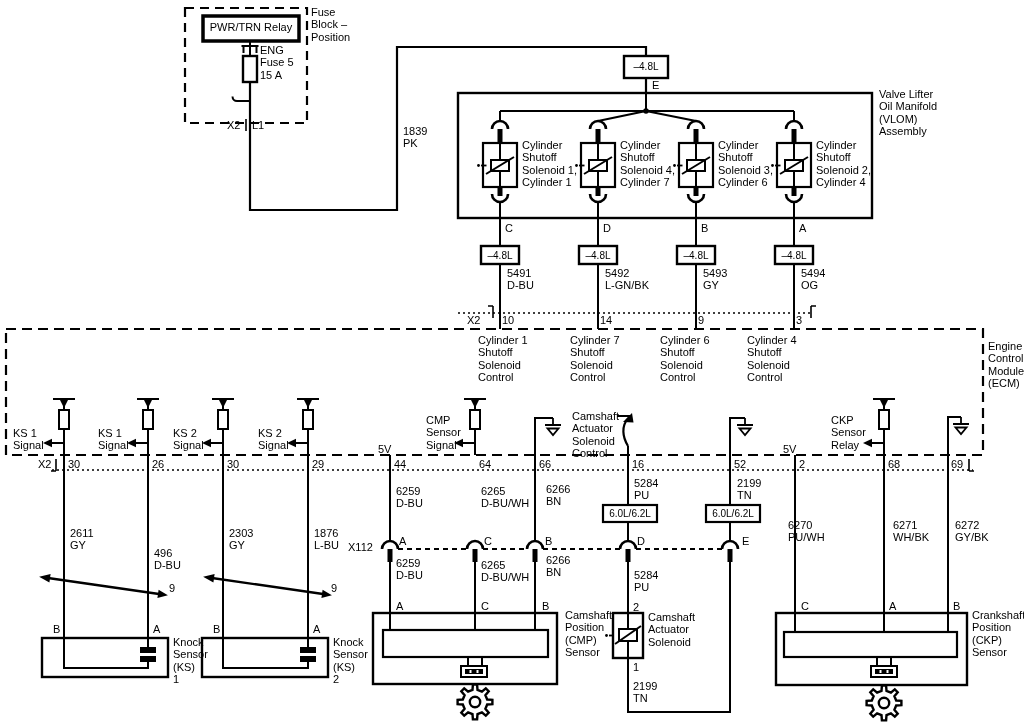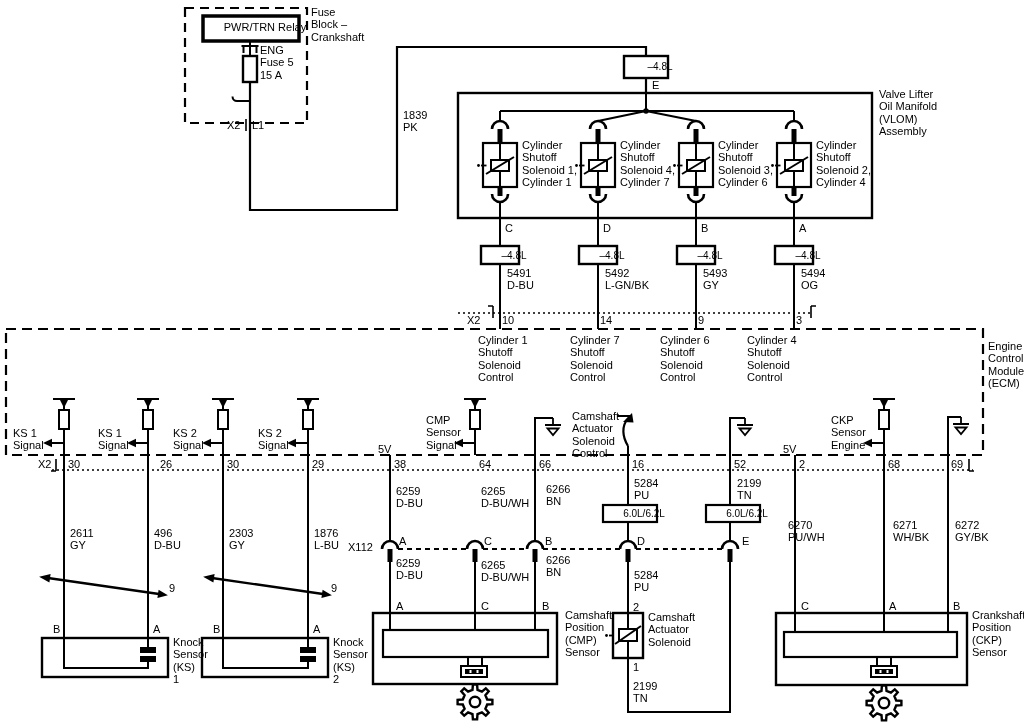--- a/index.html
+++ b/index.html
@@ -1,21 +1,21 @@
 <!DOCTYPE html>
 <html><head>
 <meta charset="utf-8">
 <style>
   html,body{margin:0;padding:0;background:#fff;}
   #stage{position:relative;width:1024px;height:725px;background:#fff;overflow:hidden;
          font-family:"Liberation Sans","DejaVu Sans",sans-serif;}
   #wiring{position:absolute;left:0;top:0;}
   .lbl{position:absolute;font:11px/12.4px "Liberation Sans","DejaVu Sans",sans-serif;
        color:#000;white-space:pre-line;}
-  .c{text-align:center;padding-left:14px;}
+  .c{text-align:center;}
   .s10{font-size:10px;line-height:11px;}
 </style>
 </head>
 <body>
 
 <div id="stage">
 
 <svg id="wiring" width="1024" height="725" viewBox="0 0 1024 725">
   <defs>
 
@@ -181,28 +181,28 @@
     <rect x="875" y="669" width="18" height="5" fill="#000"></rect>
     <rect x="879.5" y="670" width="2" height="3" fill="#fff"></rect>
     <rect x="886.5" y="670" width="2" height="3" fill="#fff"></rect>
     <polygon fill="#fff" stroke="#000" stroke-width="2.4" points="896.2,700.5 901.4,700.9 901.4,705.1 896.2,705.5 894.4,709.9 897.7,713.8 894.8,716.7 890.9,713.4 886.5,715.2 886.1,720.4 881.9,720.4 881.5,715.2 877.1,713.4 873.2,716.7 870.3,713.8 873.6,709.9 871.8,705.5 866.6,705.1 866.6,700.9 871.8,700.5 873.6,696.1 870.3,692.2 873.2,689.3 877.1,692.6 881.5,690.8 881.9,685.6 886.1,685.6 886.5,690.8 890.9,692.6 894.8,689.3 897.7,692.2 894.4,696.1"></polygon>
     <circle cx="884" cy="703" r="5.2" stroke="#000" stroke-width="2.4" fill="#fff"></circle>
   </g>
 </svg>
 
 <div class="lbl" style="left:311px;top:6px">Fuse
 Block –
-Crankshaft</div>
+Position</div>
 <div class="lbl c" style="left:203px;top:21px;width:96px">PWR/TRN Relay</div>
 <div class="lbl" style="left:260px;top:44px">ENG
 Fuse 5
 15 A</div>
 <div class="lbl" style="left:227px;top:119px">X2</div>
 <div class="lbl" style="left:252px;top:119px">L1</div>
-<div class="lbl" style="left:403px;top:109px">1839
+<div class="lbl" style="left:403px;top:125px">1839
 PK</div>
 <div class="lbl c s10" style="left:624px;top:61px;width:44px">–4.8L</div>
 <div class="lbl" style="left:652px;top:79px">E</div>
 <div class="lbl" style="left:879px;top:88px">Valve Lifter
 Oil Manifold
 (VLOM)
 Assembly</div>
 
 <div class="lbl" style="left:522px;top:139px">Cylinder
 Shutoff
@@ -279,39 +279,39 @@
 <div class="lbl" style="left:426px;top:414px">CMP
 Sensor
 Signal</div>
 <div class="lbl" style="left:572px;top:410px">Camshaft
 Actuator
 Solenoid
 Control</div>
 <div class="lbl" style="left:783px;top:443px">5V</div>
 <div class="lbl" style="left:831px;top:414px">CKP
 Sensor
-Engine</div>
+Relay</div>
 
 <div class="lbl" style="left:38px;top:458px">X2</div>
 <div class="lbl" style="left:68px;top:458px">30</div>
-<div class="lbl" style="left:160px;top:458px">26</div>
+<div class="lbl" style="left:152px;top:458px">26</div>
 <div class="lbl" style="left:227px;top:458px">30</div>
 <div class="lbl" style="left:312px;top:458px">29</div>
-<div class="lbl" style="left:394px;top:458px">38</div>
+<div class="lbl" style="left:394px;top:458px">44</div>
 <div class="lbl" style="left:479px;top:458px">64</div>
 <div class="lbl" style="left:539px;top:458px">66</div>
 <div class="lbl" style="left:632px;top:458px">16</div>
 <div class="lbl" style="left:734px;top:458px">52</div>
 <div class="lbl" style="left:799px;top:458px">2</div>
 <div class="lbl" style="left:888px;top:458px">68</div>
 <div class="lbl" style="left:951px;top:458px">69</div>
 
 <div class="lbl" style="left:70px;top:527px">2611
 GY</div>
-<div class="lbl" style="left:154px;top:527px">496
+<div class="lbl" style="left:154px;top:547px">496
 D-BU</div>
 <div class="lbl" style="left:229px;top:527px">2303
 GY</div>
 <div class="lbl" style="left:314px;top:527px">1876
 L-BU</div>
 
 <div class="lbl" style="left:396px;top:485px">6259
 D-BU</div>
 <div class="lbl" style="left:481px;top:485px">6265
 D-BU/WH</div>

